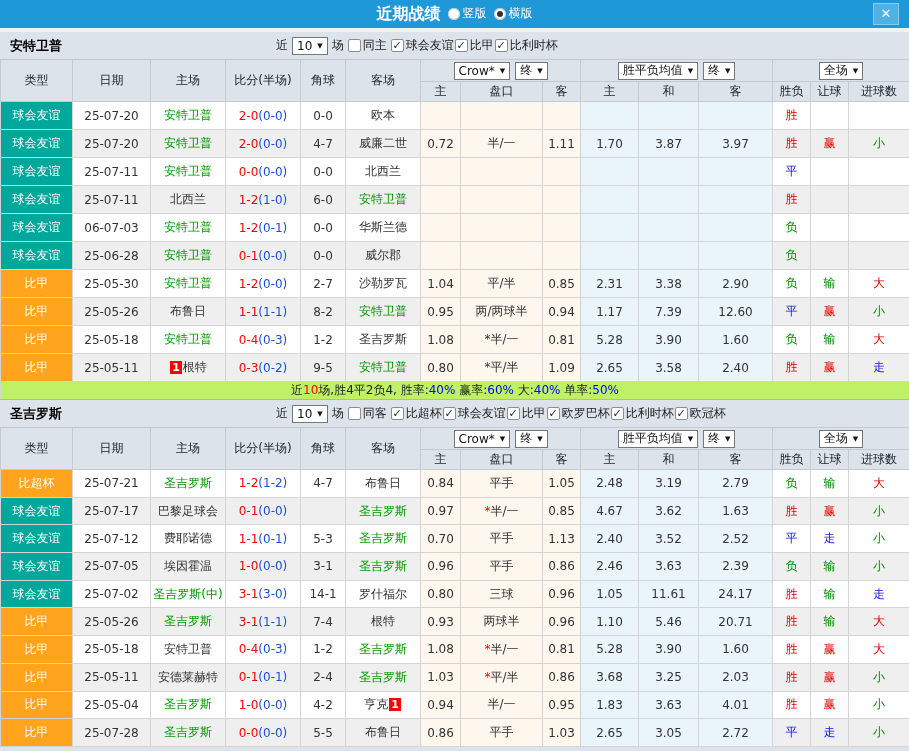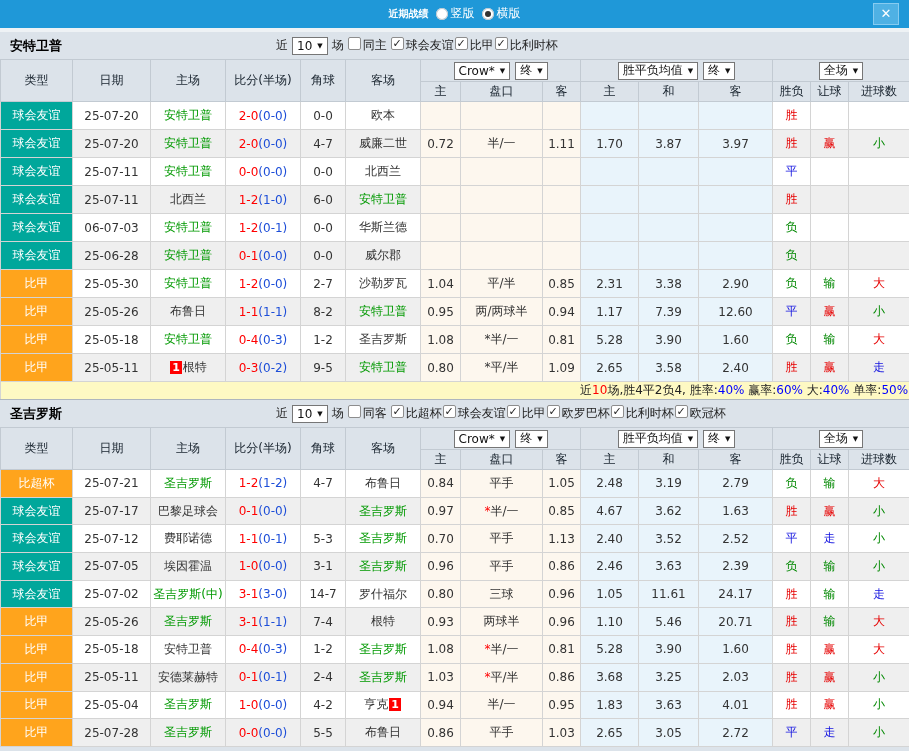--- a/index.html
+++ b/index.html
@@ -1,34 +1,34 @@
 <!DOCTYPE html>
 <html><head>
 <meta charset="utf-8">
 <style>
   *{margin:0;padding:0;box-sizing:border-box}
   html,body{width:909px}
   body{height:751px;background:#dce3ea;font-family:"DejaVu Sans","Liberation Sans",sans-serif;font-size:12px;color:#333;overflow:hidden}
 
   
   .titlebar{height:28px;background:#1f98d8;position:relative;display:flex;align-items:center;justify-content:center}
-  .tb-title{font-weight:bold;font-size:10px;color:#fff}
+  .tb-title{font-weight:bold;font-size:16px;color:#fff}
   .radio-label{display:inline-flex;align-items:center;gap:3px;color:#fff;font-size:12px;margin-left:7px;cursor:pointer}
   .radio{width:12px;height:12px;border-radius:50%;background:#fff;box-shadow:inset 0 0 0 1px #b9c6cf;display:inline-block;position:relative}
   .radio.checked::after{content:'';position:absolute;left:3px;top:3px;width:6px;height:6px;border-radius:50%;background:#333}
   .close-btn{position:absolute;right:10px;top:3px;width:26px;height:22px;background:#4fb1e4;border:1px solid #86cbf0;color:#fff;font-size:13px;font-weight:bold;text-align:center;line-height:20px;cursor:pointer}
   .spacer{height:4px;background:#eef2f5}
 
   
   .filter-row{height:27px;position:relative;display:flex;align-items:center;background:#dce3ea}
   .team{font-weight:bold;font-size:13px;color:#000;padding-left:10px}
   .filters{position:absolute;left:276px;display:flex;align-items:center;gap:4px;color:#222;white-space:nowrap}
   .dd{display:inline-flex;align-items:center;gap:5px;background:#fff;border:1px solid #767676;padding:0 4px;height:18px;font-size:12px;color:#111;cursor:pointer;white-space:nowrap}
   .dd .caret{font-size:7px;color:#111}
-  .cb-label{display:inline-flex;gap:2px;cursor:pointer}
+  .cb-label{display:inline-flex;align-items:center;gap:2px;cursor:pointer}
   .cb{width:13px;height:13px;background:#fff;border:1px solid #8d8d8d;border-radius:2px;font-size:11px;line-height:11px;text-align:center;color:#222;font-weight:bold;display:inline-block}
 
   
   table{border-collapse:collapse;table-layout:fixed;width:909px;background:#fff}
   th{background:#dce3ea;font-weight:normal;color:#16212c;border:1px solid #c2cad2;font-size:12px;overflow:hidden;white-space:nowrap}
   .hrow1{height:22px}
   .hrow2{height:20px}
   .grp-cell{padding:1px 0}
   .grp-inner{display:flex;justify-content:center;align-items:center;gap:5px}
   td{border:1px solid #d4d4d4;text-align:center;font-size:12px;color:#333;overflow:hidden;white-space:nowrap;padding:0 1px}
@@ -42,21 +42,21 @@
   table td.type.friendly{background:#00a79b}
   table td.type.league{background:#ffa41c}
   .team-cell{color:#333}
   td.hl{color:#009900}
   .ft{color:#ff0000}
   .ht{color:#1d4ed8}
   .badge{display:inline-block;background:#ff0000;color:#fff;font-size:11px;line-height:13px;padding:0 2px;margin:0 1px;font-weight:bold}
   .star{color:#333}
   .star.red{color:#ff0000}
 
-  tfoot td{height:16px;background:#fef9c3;border:1px solid #d4d4d4;border-bottom:1px solid #aeb6be;text-align:right}
+  tfoot td{height:16px;background:#bef264;border:1px solid #d4d4d4;border-bottom:1px solid #aeb6be;text-align:center}
   .seg-k{color:#222}
   .seg-r{color:#ff0000}
   .seg-b{color:#0000ff}
 </style>
 </head>
 <body>
 
 <div class="titlebar">
   <span class="tb-title">近期战绩</span>
   <span id="radio-group"><label class="radio-label">
@@ -532,21 +532,21 @@
         <td class="meanbg">2.39</td>
         <td class="res" style="color: rgb(0, 136, 0);">负</td>
         <td class="res" style="color: rgb(0, 136, 0);">输</td>
         <td class="res" style="color: rgb(0, 136, 0);">小</td>
       </tr>
       <tr class="odd">
         <td class="type friendly">球会友谊</td>
         <td>25-07-02</td>
         <td class="team-cell hl">圣吉罗斯(中)</td>
         <td class="score"><span class="ft">3-1</span><span class="ht">(3-0)</span></td>
-        <td>14-7</td>
+        <td>14-1</td>
         <td class="team-cell">罗什福尔</td>
         <td class="oddsbg">0.80</td>
         <td class="oddsbg">三球</td>
         <td class="oddsbg">0.96</td>
         <td class="meanbg">1.05</td>
         <td class="meanbg">11.61</td>
         <td class="meanbg">24.17</td>
         <td class="res" style="color: rgb(230, 0, 0);">胜</td>
         <td class="res" style="color: rgb(0, 136, 0);">输</td>
         <td class="res" style="color: rgb(20, 20, 224);">走</td>

